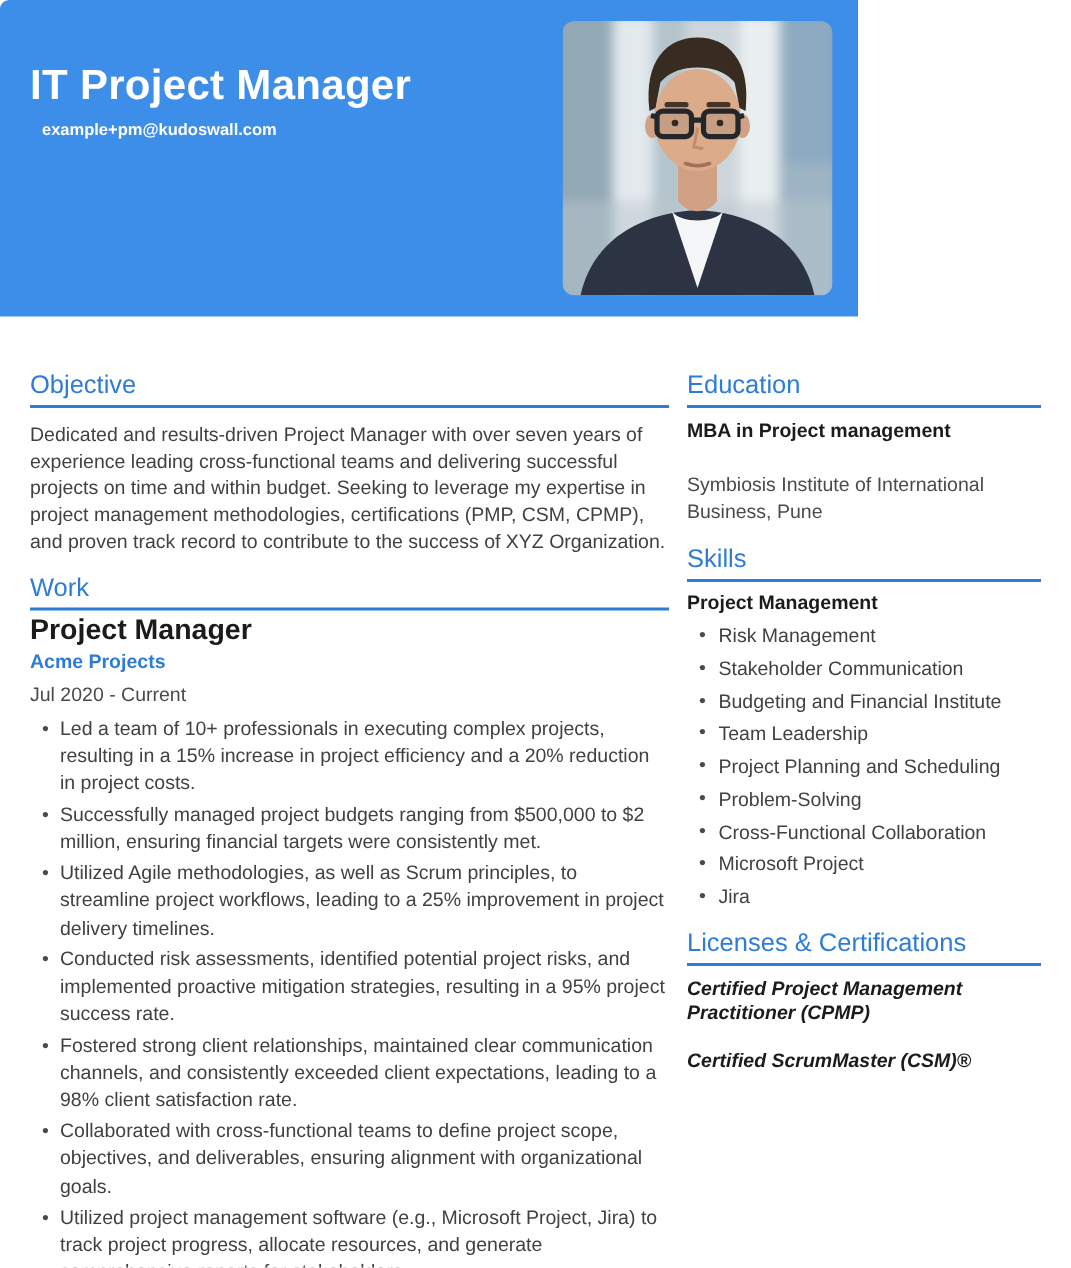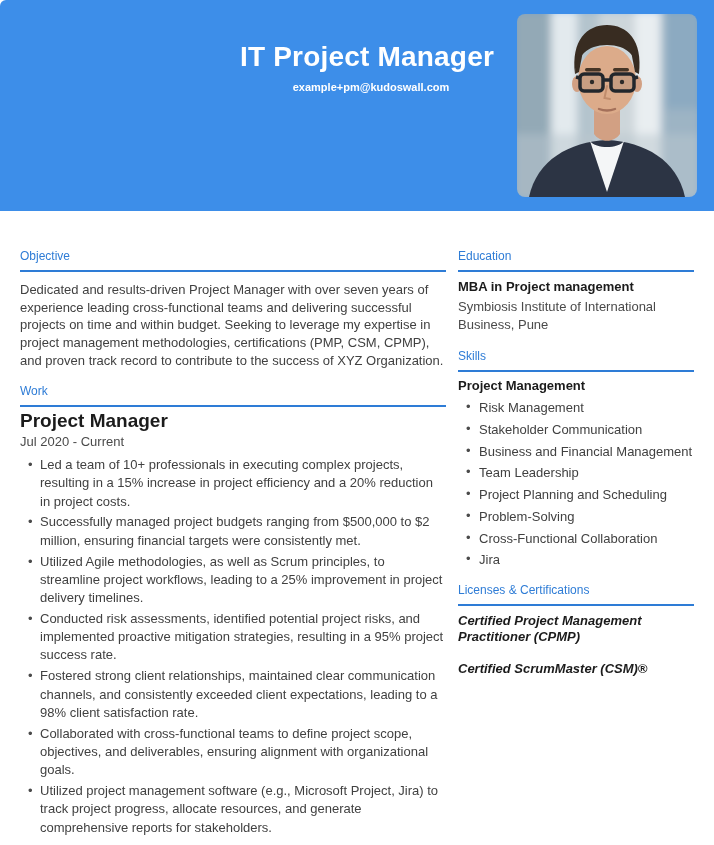--- a/index.html
+++ b/index.html
@@ -11,25 +11,24 @@
   }
   *{margin:0;padding:0;box-sizing:border-box;}
   html,body{background:#fff;}
   body{
     width:714px;height:845px;overflow:hidden;position:relative;
     font-family:"Liberation Sans","DejaVu Sans",sans-serif;
     color:var(--body-text);
   }
   
   .hero{
-    position:relative;width:714px;height:211px;
+    position:relative;width:572px;height:211px;
     background:var(--header-bg);
     border-radius:6px 0 0 0;
     color:#fff;
-    text-align:center;
   }
   .hero-text{padding:40px 0 0 20px;}
   .hero h1{
     font-size:28px;line-height:34px;font-weight:700;letter-spacing:.2px;
   }
   .hero .subtitle{
     margin-top:6px;font-size:13.5px;line-height:23px;font-weight:400;
     max-width:488px;
   }
   .hero .email{
@@ -40,40 +39,40 @@
     border-radius:8px;overflow:hidden;
   }
   .photo svg{display:block;width:100%;height:100%;}
   
   .content{
     display:flex;gap:12px;padding:37px 20px 0 20px;
   }
   .col-left{width:426px;flex:0 0 426px;}
   .col-right{width:236px;flex:0 0 236px;}
   h2.section-title{
-    font-size:12px;line-height:17px;font-weight:400;color:var(--accent);
+    font-size:17px;line-height:17px;font-weight:400;color:var(--accent);
     padding-bottom:5px;border-bottom:2px solid var(--accent);
   }
   
   .objective-text{margin-top:9px;font-size:13px;line-height:17.7px;color:var(--body-text);}
   .section-work{margin-top:13px;}
   .job-role{margin-top:6px;font-size:19px;line-height:15px;font-weight:700;color:var(--heading-text);}
   .job-company{margin-top:5.5px;font-size:13px;line-height:15px;font-weight:700;color:var(--accent);}
   .job-dates{margin-top:6.5px;font-size:13px;line-height:16px;color:var(--muted-text);}
   ul.bullets{list-style:none;margin:6px 0 0 8px;}
   ul.bullets li{
     position:relative;padding-left:12px;font-size:13px;line-height:18.3px;
     margin-bottom:2.5px;color:var(--body-text);
   }
   ul.bullets li::before{
     content:"\2022";position:absolute;left:0;top:0;color:#4a4a4a;
   }
   
   .edu-degree{margin-top:7px;font-size:13px;line-height:15px;font-weight:700;color:var(--heading-text);}
-  .edu-school{margin-top:4px;font-size:13px;line-height:17.7px;color:var(--muted-text);}
+  .edu-school{margin-top:20px;font-size:13px;line-height:17.7px;color:var(--muted-text);}
   .section-skills{margin-top:15px;}
   .skills-group{margin-top:6px;font-size:13px;line-height:15px;font-weight:700;color:var(--heading-text);}
   ul.skills{list-style:none;margin:7px 0 0 8px;}
   ul.skills li{
     position:relative;padding-left:13px;font-size:13px;line-height:15px;
     margin-bottom:6.7px;color:var(--body-text);
   }
   ul.skills li::before{content:"\2022";position:absolute;left:0;top:-1px;color:#4a4a4a;}
   .section-certs{margin-top:15px;}
   .cert-item{font-size:13px;line-height:16px;font-weight:700;color:var(--heading-text);font-style:italic;}
@@ -149,20 +148,21 @@
     <section class="section-objective">
       <h2 class="section-title">Objective</h2>
       <p class="objective-text">Dedicated and results-driven Project Manager with over seven years of experience leading cross-functional teams and delivering successful projects on time and within budget. Seeking to leverage my expertise in project management methodologies, certifications (PMP, CSM, CPMP), and proven track record to contribute to the success of XYZ Organization.</p>
     </section>
 
     <section class="section-work">
       <h2 class="section-title">Work</h2>
 
       <div class="job">
         <h3 class="job-role">Project Manager</h3>
+        <h4 class="job-company">Acme Projects</h4>
         <div class="job-dates">Jul 2020 - Current</div>
         <ul class="bullets">
           <li>Led a team of 10+ professionals in executing complex projects, resulting in a 15% increase in project efficiency and a 20% reduction in project costs.</li>
           <li>Successfully managed project budgets ranging from $500,000 to $2 million, ensuring financial targets were consistently met.</li>
           <li>Utilized Agile methodologies, as well as Scrum principles, to streamline project workflows, leading to a 25% improvement in project delivery timelines.</li>
           <li>Conducted risk assessments, identified potential project risks, and implemented proactive mitigation strategies, resulting in a 95% project success rate.</li>
           <li>Fostered strong client relationships, maintained clear communication channels, and consistently exceeded client expectations, leading to a 98% client satisfaction rate.</li>
           <li>Collaborated with cross-functional teams to define project scope, objectives, and deliverables, ensuring alignment with organizational goals.</li>
           <li>Utilized project management software (e.g., Microsoft Project, Jira) to track project progress, allocate resources, and generate comprehensive reports for stakeholders.</li>
         </ul>
@@ -179,25 +179,26 @@
       <h3 class="edu-degree">MBA in Project management</h3>
       <p class="edu-school">Symbiosis Institute of International Business, Pune</p>
     </section>
 
     <section class="section-skills">
       <h2 class="section-title">Skills</h2>
       <h3 class="skills-group">Project Management</h3>
       <ul class="skills">
         <li>Risk Management</li>
         <li>Stakeholder Communication</li>
-        <li>Business and Financial Management</li>
+        <li>Budgeting and Financial Institute</li>
         <li>Team Leadership</li>
         <li>Project Planning and Scheduling</li>
         <li>Problem-Solving</li>
         <li>Cross-Functional Collaboration</li>
+        <li>Microsoft Project</li>
         <li>Jira</li>
       </ul>
     </section>
 
     <section class="section-certs">
       <h2 class="section-title">Licenses &amp; Certifications</h2>
       <p class="cert-item first">Certified Project Management Practitioner (CPMP)</p>
       <p class="cert-item rest">Certified ScrumMaster (CSM)®</p>
     </section>
 

